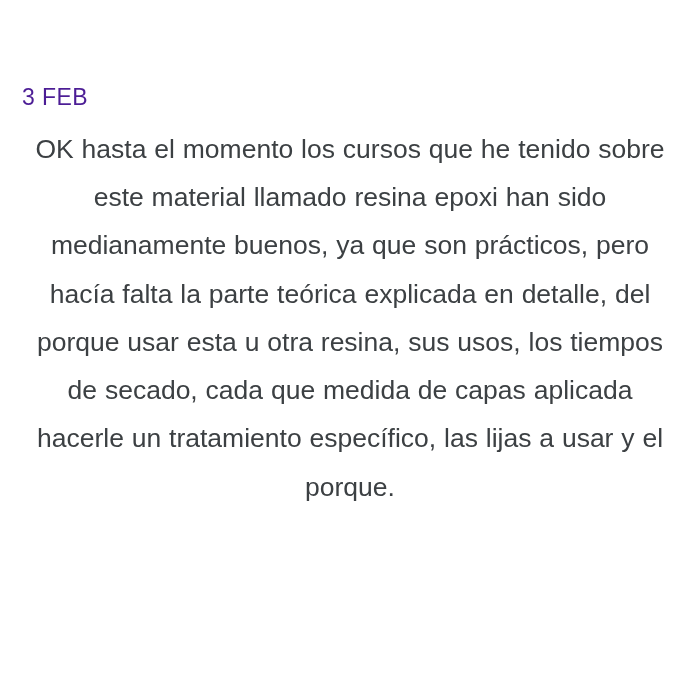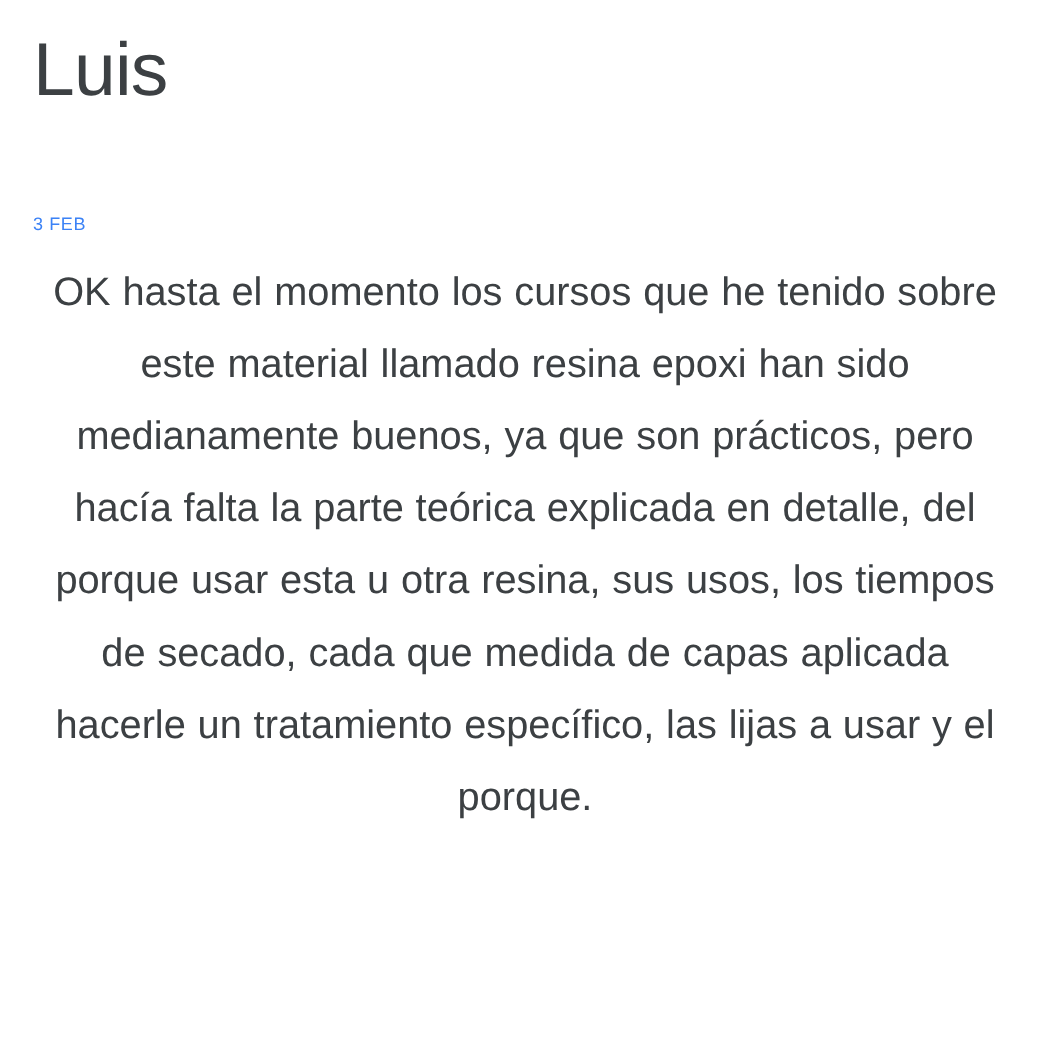--- a/index.html
+++ b/index.html
@@ -29,40 +29,39 @@
     color: #3c4043;
     letter-spacing: -0.5px;
     margin: 0 0 0 0;
     padding: 0;
   }
   .meta-row {
     margin-top: 66px;
   }
   .review-date {
     font-family: "Liberation Sans", sans-serif;
-    font-size: 12px;
+    font-size: 23px;
     font-weight: 400;
     letter-spacing: 0.4px;
-    color: #3b82f6;
+    color: #4c1d95;
     display: block;
   }
   .review-body {
     margin-top: 14px;
     font-family: "Liberation Sans", sans-serif;
     font-size: 26.5px;
     font-weight: 400;
     line-height: 1.82;
     color: #3c4043;
     letter-spacing: 0px;
     text-align: center;
     word-spacing: 0.5px;
   }
 </style>
 </head>
 <body>
 
 <div class="review-card">
-  <h1 class="author-name">Luis</h1>
   <div class="meta-row">
     <span class="review-date">3 FEB</span>
   </div>
   <p class="review-body">OK hasta el momento los cursos que he tenido sobre este material llamado resina epoxi han sido medianamente buenos, ya que son prácticos, pero hacía falta la parte teórica explicada en detalle, del porque usar esta u otra resina, sus usos, los tiempos de secado, cada que medida de capas aplicada hacerle un tratamiento específico, las lijas a usar y el porque.</p>
 </div>
 
 </body></html>

